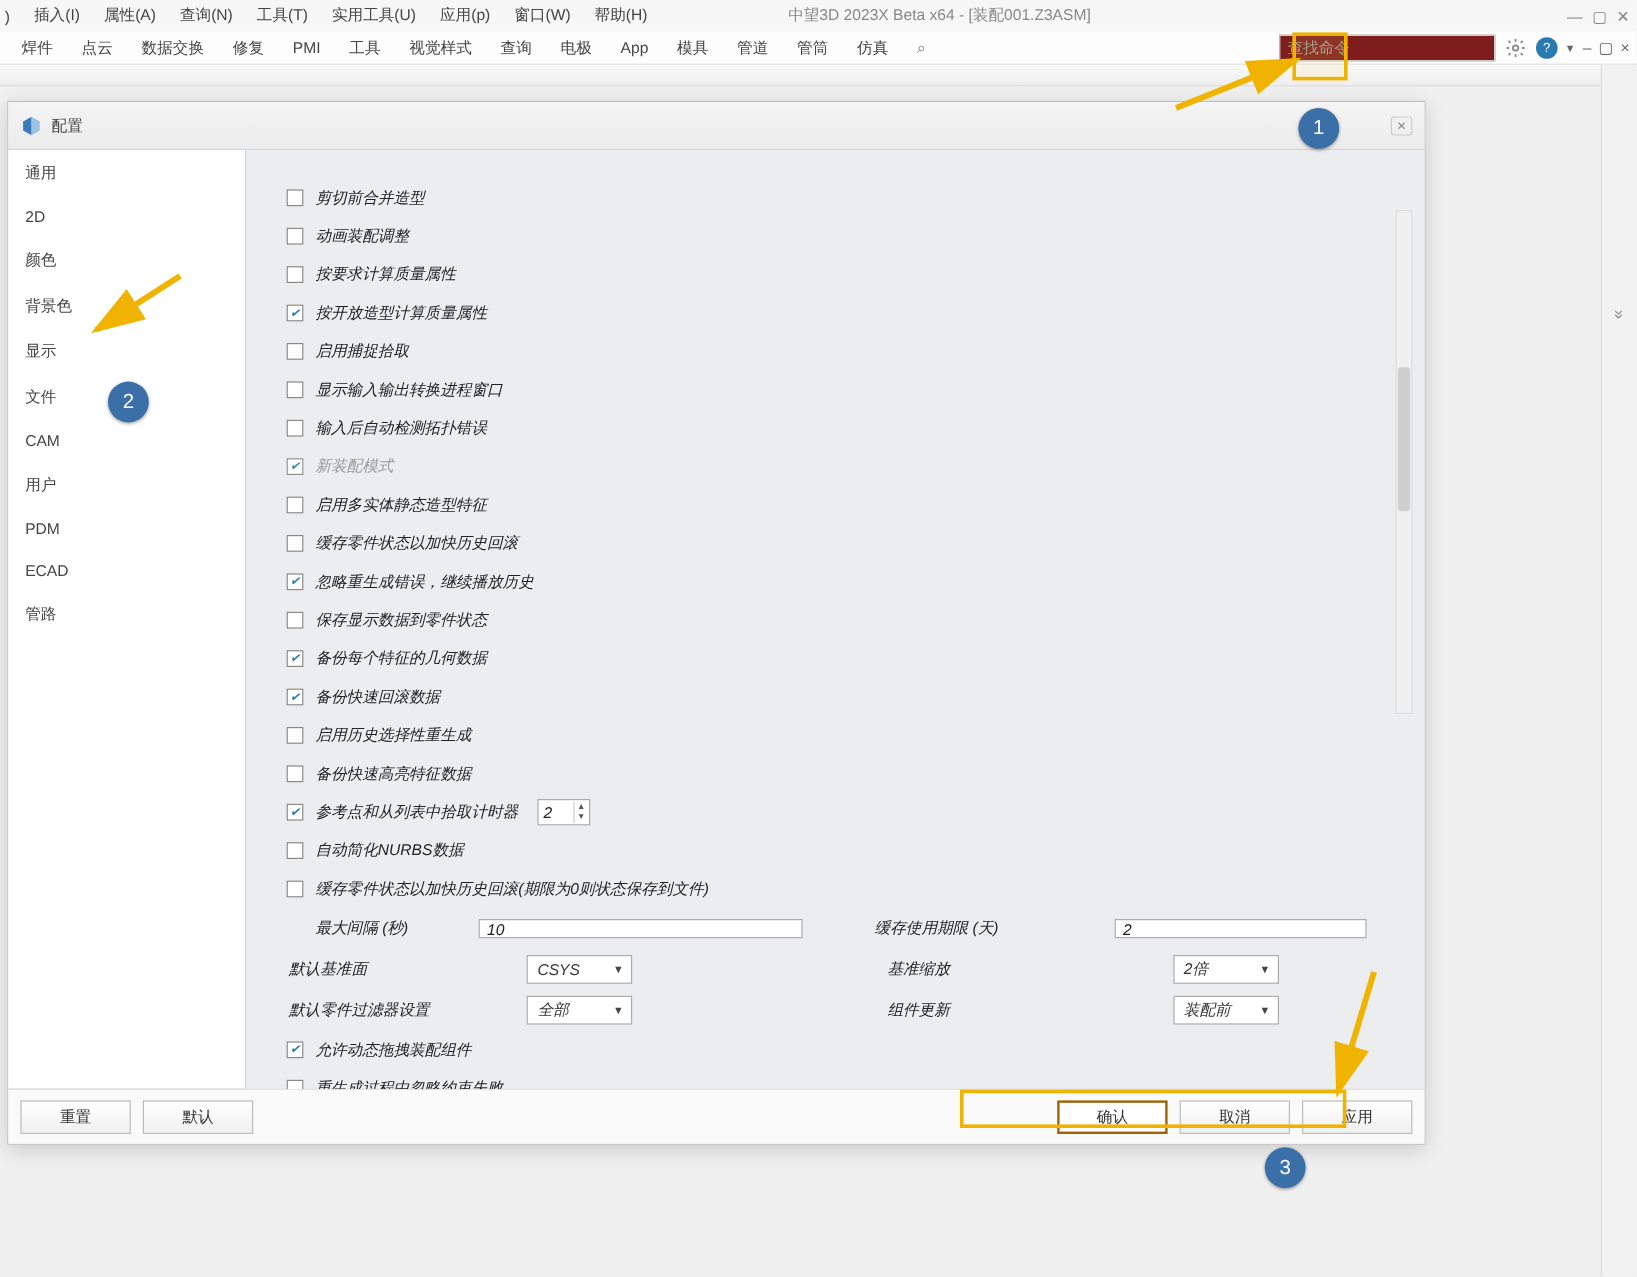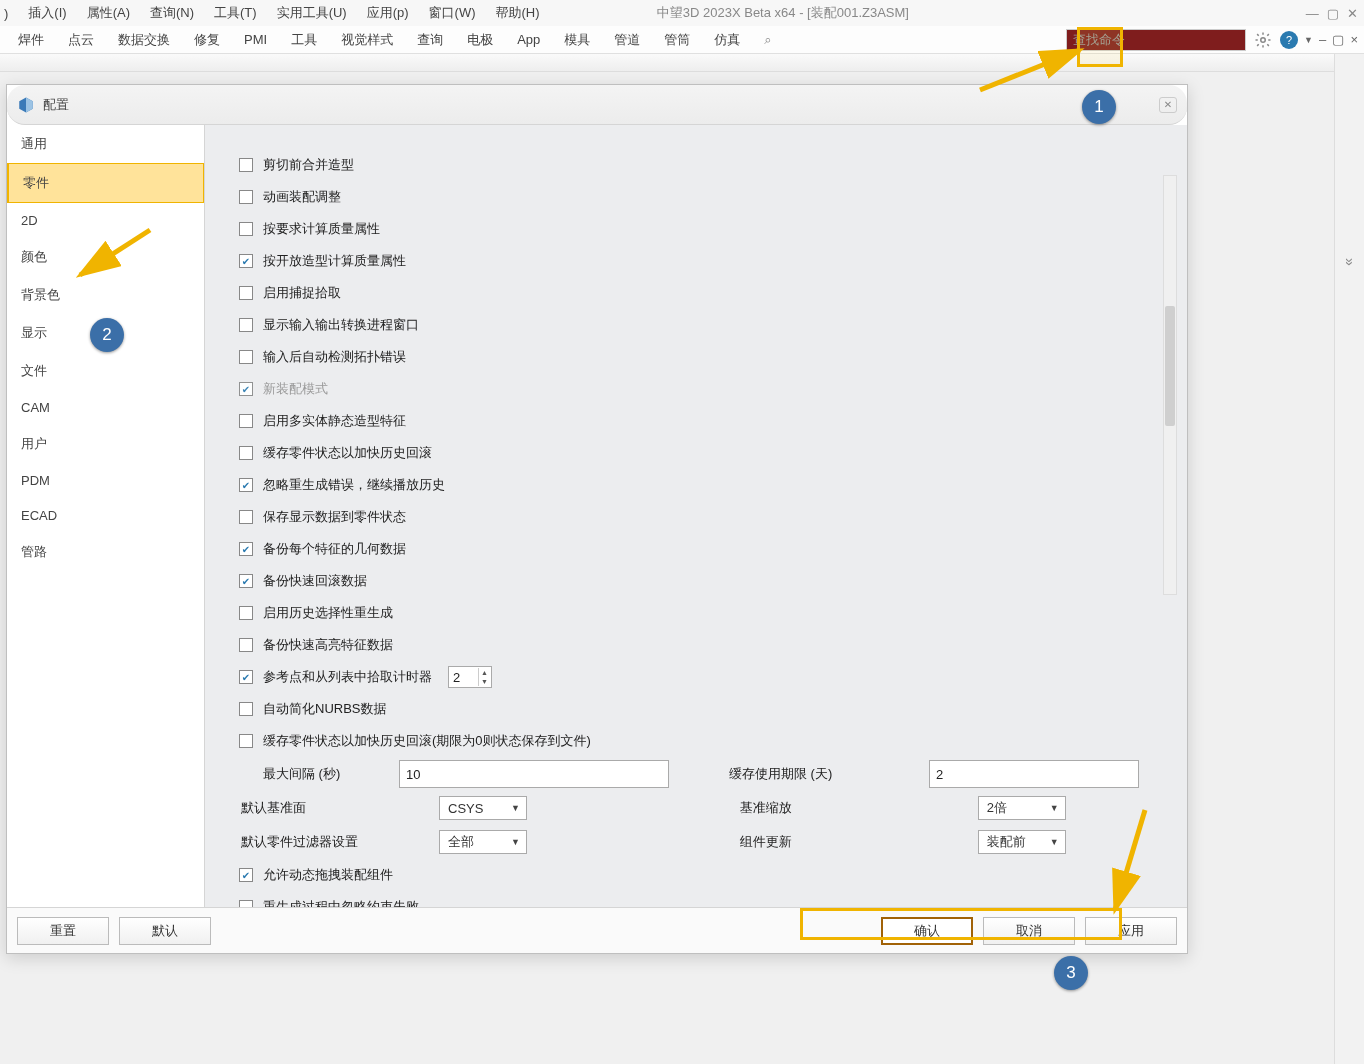--- a/index.html
+++ b/index.html
@@ -132,21 +132,20 @@
     flex-direction: column;
   }
   .dialog-titlebar {
     height: 40px;
     background: linear-gradient(#f4f4f4,#ececec);
     display: flex;
     align-items: center;
     padding: 0 10px;
     gap: 8px;
     border-bottom: 1px solid #d5d5d5;
-    border-radius: 18px;
   }
   .dlg-icon {
     width: 18px; height: 18px;
   }
   .dlg-title { color: #444; }
   .dlg-close {
     margin-left: auto;
     color: #888;
     font-size: 14px;
     border: 1px solid #ccc;
@@ -175,20 +174,21 @@
   .cat-item.sel {
     background: #ffe39a;
     border: 1px solid #f0b400;
     border-left: 2px solid #f0b400;
   }
   .panel {
     flex: 1;
     position: relative;
     background: #ecedef;
     overflow: hidden;
+    font-style: italic;
   }
   .panel-inner {
     position: absolute;
     left: 16px;
     top: 6px;
     right: 40px;
     bottom: 0;
     overflow-y: auto;
     padding: 18px 8px 8px 18px;
   }
@@ -250,21 +250,21 @@
     align-items: center;
     height: 34px;
   }
   .form-row .lbl {
     width: 160px;
     color: #222;
     padding-left: 24px;
   }
   .form-row .lbl.wide { width: 200px; padding-left: 2px; }
   .textin {
-    height: 28px;
+    height: 16px;
     border: 1px solid #aaa;
     background: #fff;
     padding: 0 6px;
     display: flex;
     align-items: center;
     color: #222;
   }
   .combo {
     height: 24px;
     border: 1px solid #aaa;
@@ -398,21 +398,20 @@
     <svg class="dlg-icon" viewBox="0 0 24 24">
         <path fill="#3b7ab8" d="M12 2L3 7v10l9 5 9-5V7z"></path>
         <path fill="#9cc3e4" d="M12 2v20l9-5V7z"></path>
       </svg>
     <span class="dlg-title">配置</span>
     <div class="dlg-close">✕</div>
   </div>
   <div class="dialog-body">
     <div class="cat-list">
       <div class="cat-item">通用</div>
-      <div class="cat-item sel">零件</div>
       <div class="cat-item">2D</div>
       <div class="cat-item">颜色</div>
       <div class="cat-item">背景色</div>
       <div class="cat-item">显示</div>
       <div class="cat-item">文件</div>
       <div class="cat-item">CAM</div>
       <div class="cat-item">用户</div>
       <div class="cat-item">PDM</div>
       <div class="cat-item">ECAD</div>
       <div class="cat-item">管路</div>

